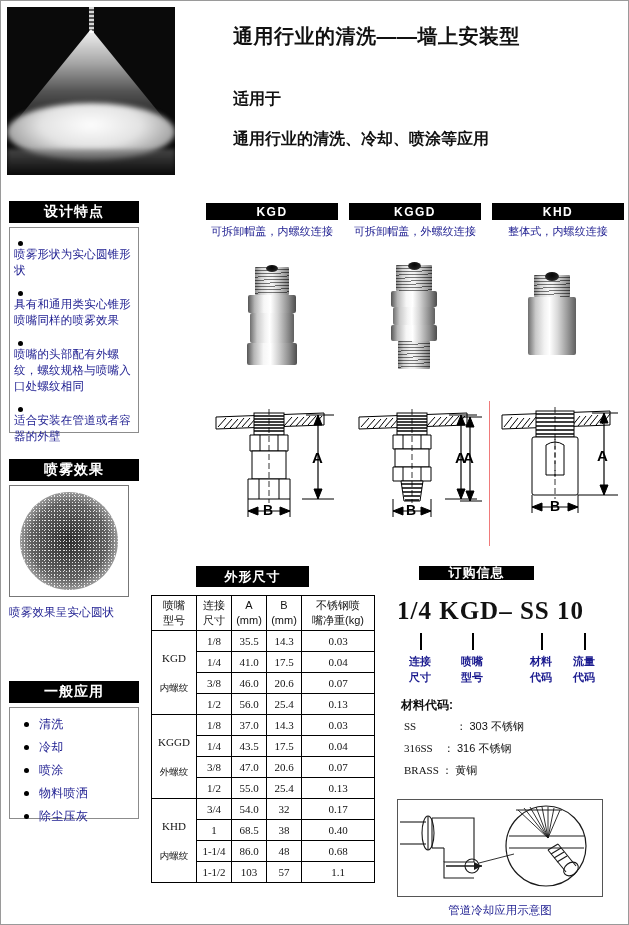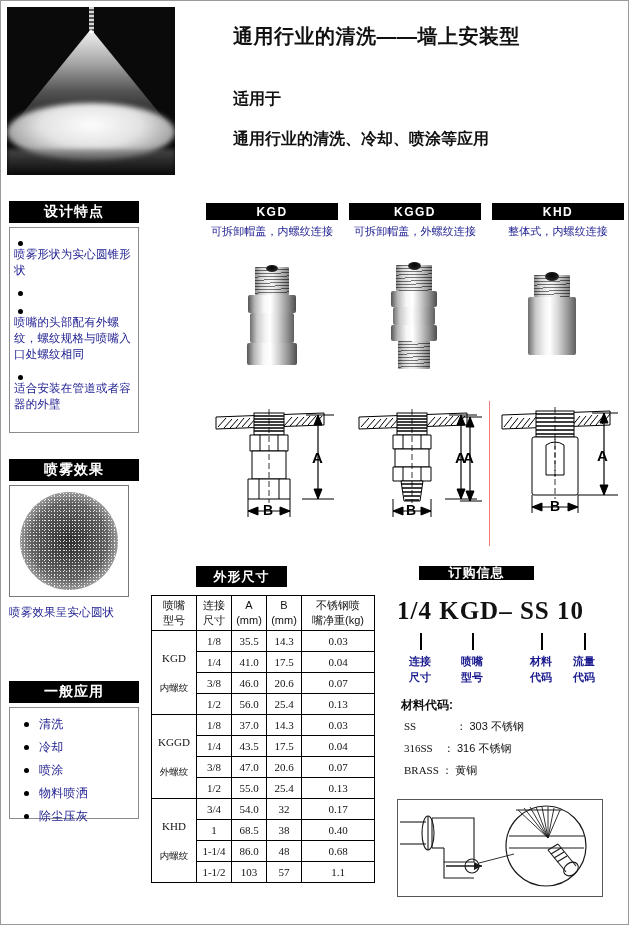--- a/index.html
+++ b/index.html
@@ -170,21 +170,21 @@
     background:#f07a7a;
   }
   .dimA{
     position:absolute;font-size:15px;font-weight:bold;color:#000;
   }
   .dimB{
     position:absolute;font-size:14px;font-weight:bold;color:#000;
   }
 
   
-  .lbl-dim{position:absolute;left:195px;top:565px;width:91px;height:21px;font-size:13px;}
+  .lbl-dim{position:absolute;left:195px;top:565px;width:113px;height:21px;font-size:13px;}
   table.dim{
     position:absolute;left:150px;top:594px;
     border-collapse:collapse;
     font-size:10.5px;color:#111;
     background:#fff;
   }
   table.dim th,table.dim td{
     border:1px solid #000;
     text-align:center;
     padding:0;
@@ -259,20 +259,21 @@
   <div class="title-sub2">通用行业的清洗、冷却、喷涂等应用</div>
 
   <div class="banner lbl-design">设计特点</div>
   <div class="box-design">
     <div class="feat">
       <span class="dot"></span>
       <span class="txt">喷雾形状为实心圆锥形状</span>
     </div>
     <div class="feat">
       <span class="dot"></span>
+      <span class="txt">具有和通用类实心锥形喷嘴同样的喷雾效果</span>
     </div>
     <div class="feat">
       <span class="dot"></span>
       <span class="txt">喷嘴的头部配有外螺纹，螺纹规格与喷嘴入口处螺纹相同</span>
     </div>
     <div class="feat">
       <span class="dot"></span>
       <span class="txt">适合安装在管道或者容器的外壁</span>
     </div>
   </div>
@@ -656,14 +657,15 @@
         <g stroke-width="1.1">
           <path d="M150,50 L168,72"></path>
           <path d="M160,44 L178,66"></path>
           <ellipse cx="173" cy="69" rx="8" ry="6" transform="rotate(-38 173 69)"></ellipse>
           <path d="M150,50 L160,44"></path>
           <path d="M153,54 L163,48 M156,58 L166,52 M159,62 L169,56"></path>
         </g>
       </g>
     </svg>
   </div>
+  <div class="appdiag-cap">管道冷却应用示意图</div>
 
 </div>
 
 </body></html>

